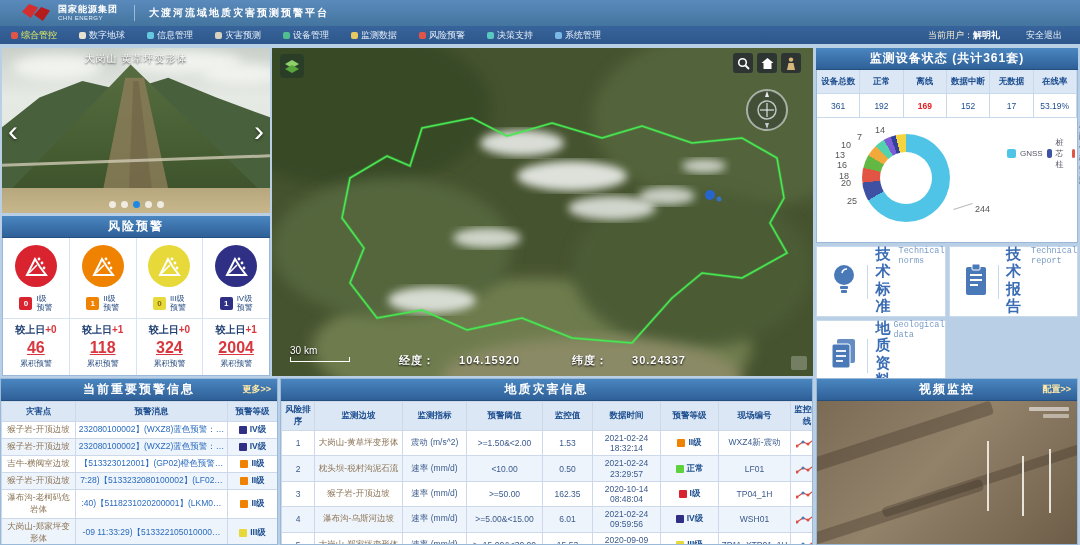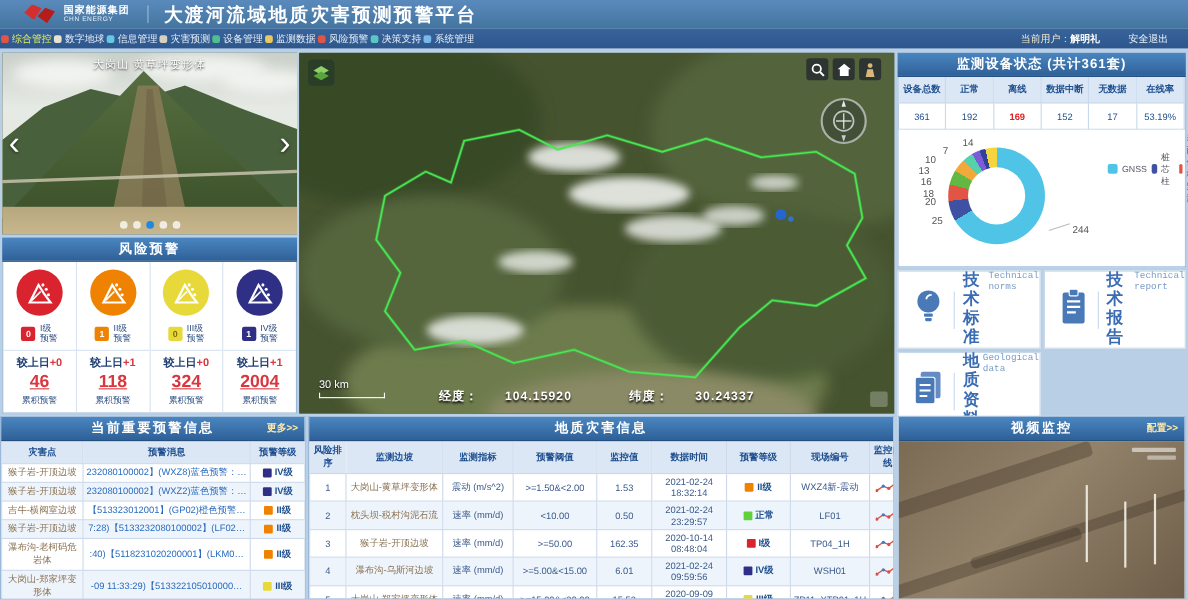--- a/index.html
+++ b/index.html
@@ -12,26 +12,26 @@
     background:linear-gradient(#5a8abc,#43759f); display:flex; align-items:center; }
   .logo-wrap { display:flex; align-items:center; gap:6px; padding-left:22px; }
   .logo-mark { width:30px; height:18px; position:relative; }
   .logo-mark span { position:absolute; width:16px; height:14px; background:#d32f2f;
     clip-path:polygon(0 55%, 45% 0, 100% 25%, 55% 100%); }
   .logo-mark span:last-child { left:12px; top:3px; background:#b71c1c; }
   .logo-text { display:flex; flex-direction:column; line-height:1.05; color:#fff; }
   .logo-text b { font-size:9px; letter-spacing:1px; }
   .logo-text i { font-size:6px; font-style:normal; color:#e8eef6; letter-spacing:.5px;}
   .hdr-divider { width:1px; height:16px; background:rgba(255,255,255,.45); margin:0 14px 0 16px; }
-  .app-title { color:#fff; font-size:17px; font-weight:bold; letter-spacing:2px; }
+  .app-title { color:#fff; font-size:10px; font-weight:bold; letter-spacing:2px; }
 
   
   .nav { position:absolute; left:0; top:26px; width:1080px; height:18px;
     background:linear-gradient(#37649b,#2d578c); display:flex; align-items:center; font-size:9px; }
-  .nav-item { display:flex; align-items:center; gap:3px; color:#e6eef8; padding:0 1px; height:100%; cursor:pointer; }
+  .nav-item { display:flex; align-items:center; gap:3px; color:#e6eef8; padding:0 11px; height:100%; cursor:pointer; }
   .nav-item.active { color:#e6ef5e; }
   .nav-ic { width:7px; height:7px; border-radius:2px; display:inline-block; }
   .nav-right { margin-left:auto; display:flex; align-items:center; gap:26px; padding-right:18px; color:#f2e9cf; }
   .nav-right b { color:#ffffff; }
   .nav-right .logout { color:#eef4fb; cursor:pointer;text-align:center; }
 
   
   .sec-head { height:22px; background:linear-gradient(#4a86c0,#2f6098); color:#fff;
     font-size:12px; font-weight:bold; display:flex; align-items:center; justify-content:center;
     position:relative; letter-spacing:2px; border-bottom:1px solid #24507f; }

